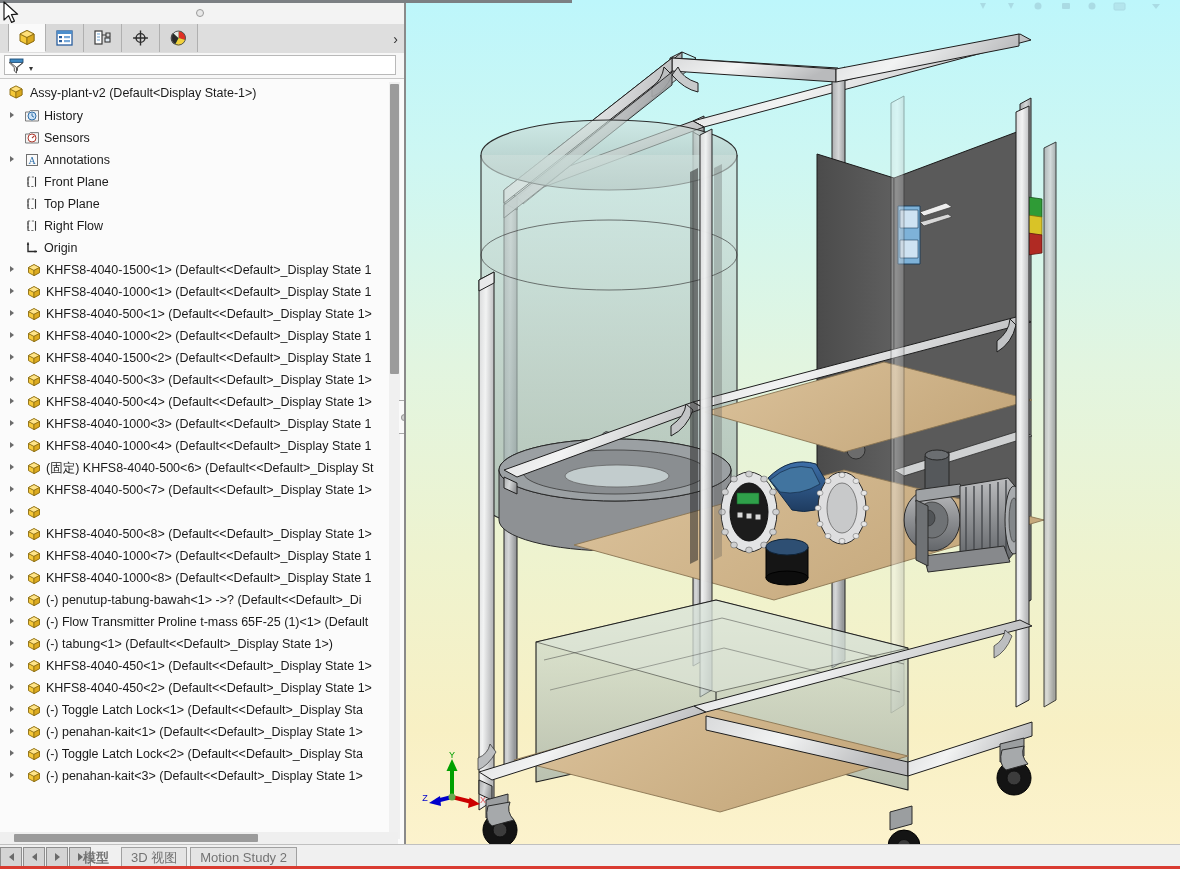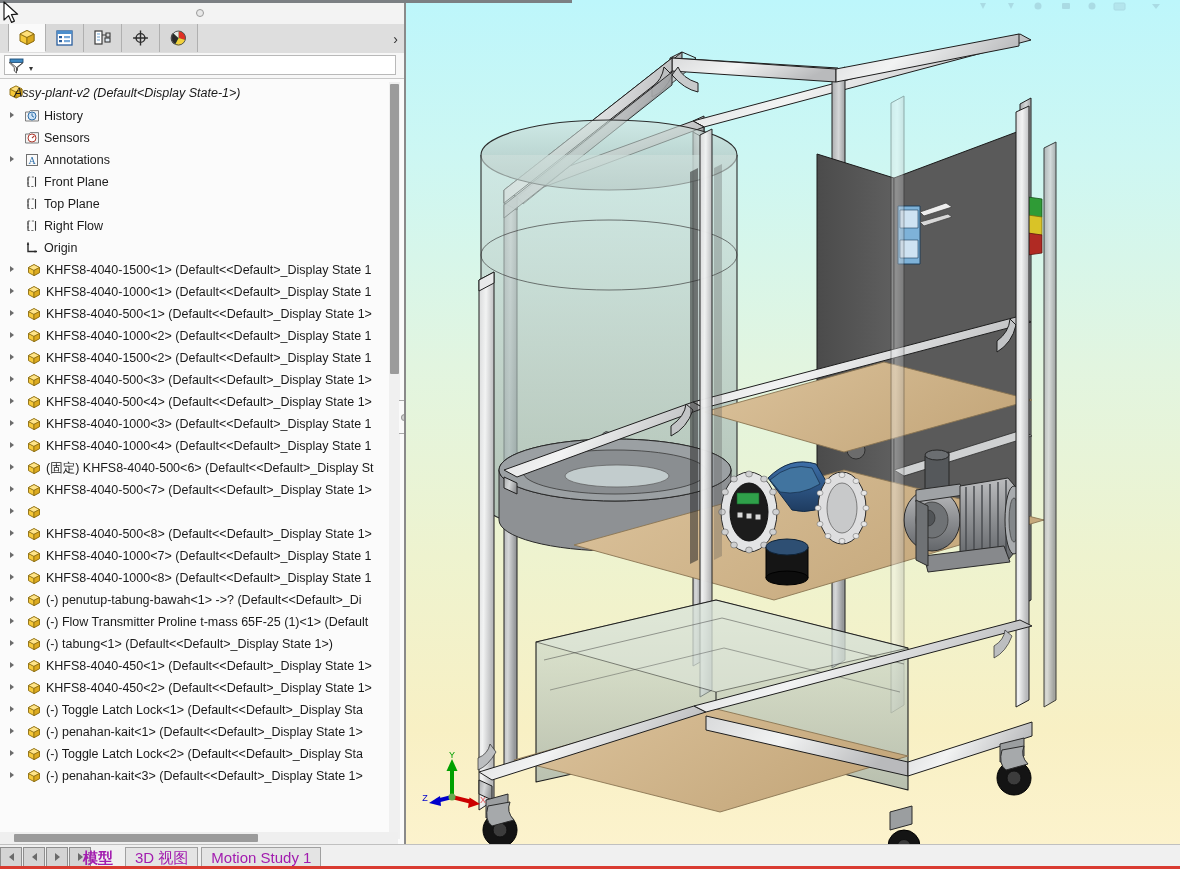--- a/index.html
+++ b/index.html
@@ -74,21 +74,21 @@
   #triad{position:absolute;left:18px;bottom:56px;width:64px;height:62px;}
 
   
   #status{position:absolute;left:0;bottom:0;width:1180px;height:24px;background:#f0f0f0;
     border-top:1px solid #c0c0c0;}
   #status-left{position:absolute;left:0;top:1px;height:22px;display:flex;align-items:center;}
   .navbtn{width:20px;height:18px;margin-right:1px;border:1px solid #8e8e8e;background:#d4d4d4;
     display:flex;align-items:center;justify-content:center;}
   .navbtn .tri{width:0;height:0;}
   #btabs{position:absolute;left:74px;top:1px;height:22px;display:flex;align-items:flex-end;}
-  .btab{height:20px;line-height:20px;padding:0 9px;font-size:15px;color:#a21caf;
+  .btab{height:20px;line-height:20px;padding:0 9px;font-size:13px;color:#737373;
     border:1px solid #a0a0a0;border-bottom:none;background:#e4e4e4;margin-right:3px;}
   .btab.active{background:#fbfbfb;font-weight:bold;border-color:#8c8c8c;}
   .btab.plain{border:none;background:transparent;}
   #status-red{position:absolute;left:0;bottom:0;width:1180px;height:3px;background:#d93b30;}
 </style>
 </head>
 <body>
 
 <div id="app">
 
@@ -160,21 +160,21 @@
     <div id="tree">
       <div class="row lvl0" style="padding-top:2px;height:24px;line-height:24px;">
         <span class="ico" style="top:5px;">
           <svg width="16" height="16" viewBox="0 0 16 16">
             <path d="M2 5 L8 2 L14 5 L14 11 L8 14 L2 11 Z" fill="#f5c93a" stroke="#8a6b10" stroke-width=".9"></path>
             <path d="M2 5 L8 8 L14 5 M8 8 L8 14" fill="none" stroke="#8a6b10" stroke-width=".9"></path>
             <path d="M2 5 L8 2 L14 5 L8 8 Z" fill="#ffe07a" stroke="#8a6b10" stroke-width=".7"></path>
             <path d="M8 8 L14 5 L14 11 L8 14 Z" fill="#d9a81e" stroke="#8a6b10" stroke-width=".7"></path>
           </svg>
         </span>
-        <span class="lbl" style="left:14px;font-style:italic;">Assy-plant-v2  (Default&lt;Display State-1&gt;)</span>
+        <span class="lbl" style="left:30px;">Assy-plant-v2  (Default&lt;Display State-1&gt;)</span>
       </div>
       <div id="tree-rows">
           <div class="row lvl1">
             <span class="twisty"></span>
             <span class="ico"><svg width="16" height="16" viewBox="0 0 16 16">
                 <path d="M1.5 4 L5 4 L6.2 2.6 L14.5 2.6 L14.5 13 L1.5 13 Z" fill="#f3f3f3" stroke="#707070" stroke-width=".9"></path>
                 <circle cx="8" cy="8" r="4" fill="#cfe3f5" stroke="#2f6ea8" stroke-width="1"></circle>
                 <path d="M8 5.4 L8 8 L10 9.2" stroke="#2f6ea8" stroke-width="1" fill="none"></path>
               </svg></span>
             <span class="lbl">History</span>
@@ -820,18 +820,18 @@
       <div class="navbtn">
         <span class="tri" style="border-left:5px solid #6a6a6a;border-top:4px solid transparent;border-bottom:4px solid transparent;"></span>
       </div>
       <div class="navbtn">
         <span class="tri" style="border-left:5px solid #6a6a6a;border-top:4px solid transparent;border-bottom:4px solid transparent;"></span>
       </div>
     </div>
     <div id="btabs">
         <div class="btab active plain">模型</div>
         <div class="btab">3D 视图</div>
-        <div class="btab">Motion Study 1</div>
+        <div class="btab">Motion Study 2</div>
       </div>
     <div id="status-red"></div>
   </div>
 
 </div>
 
 </body></html>

